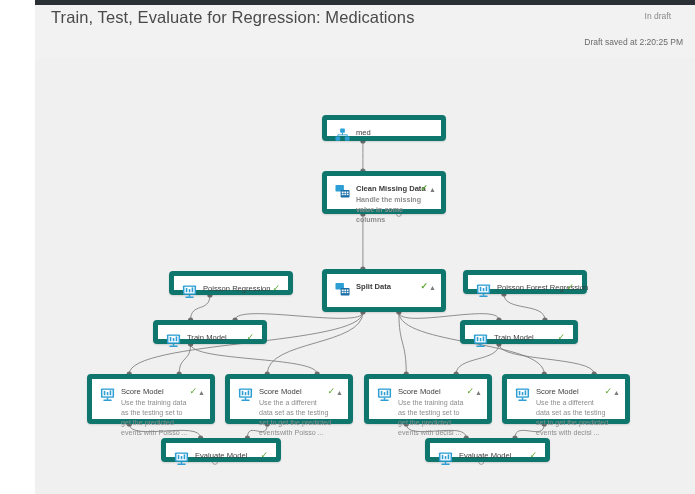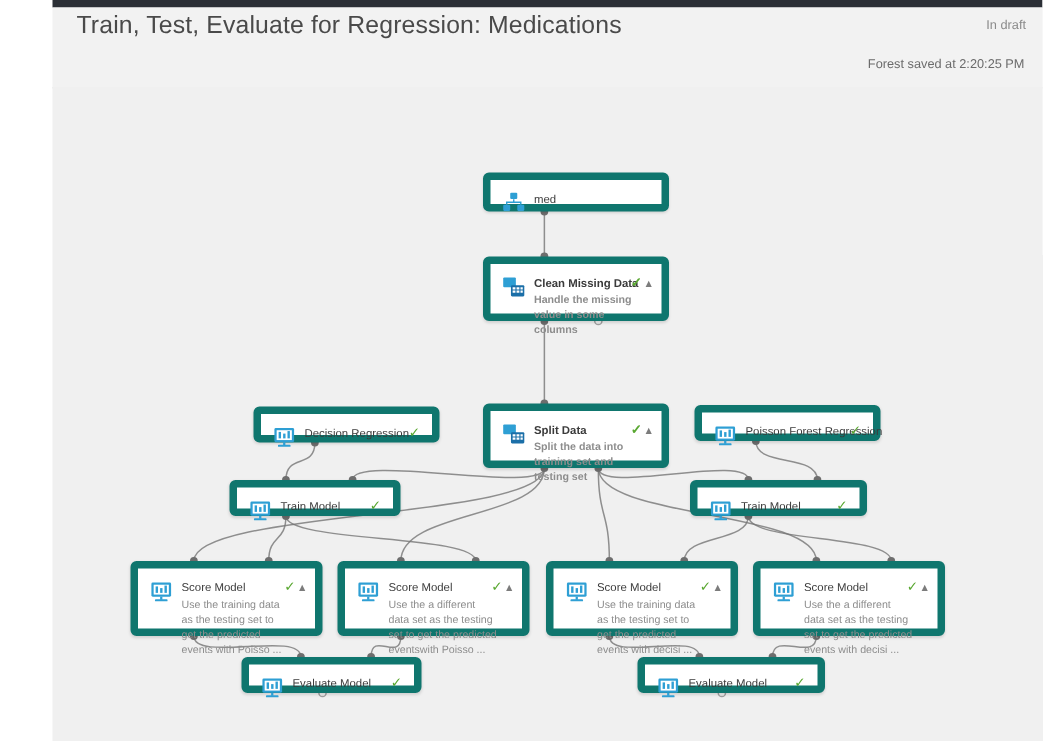--- a/index.html
+++ b/index.html
@@ -24,21 +24,21 @@
   .header{
     position:absolute;left:35px;top:5px;width:660px;height:53px;
     background:#f2f2f2;border-bottom:1px solid #e6e6e6;
   }
   .page-title{
     position:absolute;left:16px;top:3px;
     font-size:16.5px;color:#4a4a4a;font-weight:400;letter-spacing:.1px;
     white-space:nowrap;
   }
   .draft-state{
-    position:absolute;right:11px;top:6px;
+    position:absolute;right:24px;top:6px;
     font-size:8.5px;color:#8a8a8a;white-space:nowrap;text-align:center;
   }
   .draft-saved{
     position:absolute;right:12px;top:32px;
     font-size:8.5px;color:#6b6b6b;white-space:nowrap;
   }
 
   
   .canvas{
     position:absolute;left:35px;top:58px;width:660px;height:436px;
@@ -77,21 +77,21 @@
 <body>
 
 <div class="app">
 
   <div class="left-rail"></div>
   <div class="top-strip"></div>
 
   <div class="header">
     <div class="page-title">Train, Test, Evaluate for Regression: Medications</div>
     <div class="draft-state">In draft</div>
-    <div class="draft-saved">Forest saved at 2:20:25 PM</div>
+    <div class="draft-saved">Draft saved at 2:20:25 PM</div>
   </div>
 
   <div class="canvas">
     <svg class="edges" id="edge-layer" viewBox="0 0 660 436" preserveAspectRatio="none">
         <path d="M 327.92 83 C 327.92 101 327.92 95 327.92 113" fill="none" stroke="#767676" stroke-width="1" opacity="0.8"></path>
         <path d="M 327.92 156 C 327.92 186.25 327.92 180.75 327.92 211" fill="none" stroke="#767676" stroke-width="1" opacity="0.8"></path>
         <path d="M 174.92000000000002 237 C 174.92000000000002 255 155.62 244 155.62 262" fill="none" stroke="#767676" stroke-width="1" opacity="0.8"></path>
         <path d="M 327.92 254 C 327.92 272 200.07999999999998 244 200.07999999999998 262" fill="none" stroke="#767676" stroke-width="1" opacity="0.8"></path>
         <path d="M 363.88 254 C 363.88 272 463.94 244 463.94 262" fill="none" stroke="#767676" stroke-width="1" opacity="0.8"></path>
         <path d="M 468.92 236 C 468.92 254 509.96 244 509.96 262" fill="none" stroke="#767676" stroke-width="1" opacity="0.8"></path>
@@ -170,36 +170,35 @@
         <div class="node" style="left: 134px; top: 213px; width: 124px; height: 24px;">
           <span class="nicon"><svg viewBox="0 0 16 16" width="15" height="15">
               <rect x="1" y="1.5" width="14" height="10" rx="1" fill="#2e9fd4"></rect>
               <rect x="2.6" y="3" width="10.8" height="7" fill="#ffffff"></rect>
               <rect x="4" y="4.2" width="1.7" height="4.6" fill="#2e9fd4"></rect>
               <rect x="7.2" y="5.4" width="1.7" height="3.4" fill="#2e9fd4"></rect>
               <rect x="10.3" y="3.6" width="1.7" height="5.2" fill="#2e9fd4"></rect>
               <rect x="7.2" y="11.5" width="1.6" height="2.2" fill="#2e9fd4"></rect>
               <rect x="3.5" y="13.4" width="9" height="1.4" rx="0.6" fill="#2e9fd4"></rect>
             </svg></span>
-          <div class="ntitle">Decision Regression</div>
+          <div class="ntitle">Poisson Regression</div>
           <span class="check" style="top: 8px; right: 8px;">✓</span>
         </div>
         <div class="node" style="left: 287px; top: 211px; width: 124px; height: 43px; font-weight: bold;">
           <span class="nicon"><svg viewBox="0 0 16 16" width="15" height="15">
               <rect x="0.5" y="1" width="9" height="7" rx="0.8" fill="#2e9fd4"></rect>
               <rect x="6" y="6.5" width="9.5" height="8" rx="0.8" fill="#1b6fa8"></rect>
               <rect x="7.2" y="8" width="2" height="1.6" fill="#ffffff"></rect>
               <rect x="10" y="8" width="2" height="1.6" fill="#ffffff"></rect>
               <rect x="12.8" y="8" width="1.6" height="1.6" fill="#ffffff"></rect>
               <rect x="7.2" y="10.3" width="2" height="1.6" fill="#ffffff"></rect>
               <rect x="10" y="10.3" width="2" height="1.6" fill="#ffffff"></rect>
               <rect x="12.8" y="10.3" width="1.6" height="1.6" fill="#ffffff"></rect>
             </svg></span>
           <div class="ntitle">Split Data</div>
-          <div class="ndesc">Split the data into training set and testing set</div>
           <span class="check" style="top: 8px; right: 13px;">✓</span>
           <span class="caret" style="top: 9px; right: 5px;">▲</span>
         </div>
         <div class="node" style="left: 428px; top: 212px; width: 124px; height: 24px;">
           <span class="nicon"><svg viewBox="0 0 16 16" width="15" height="15">
               <rect x="1" y="1.5" width="14" height="10" rx="1" fill="#2e9fd4"></rect>
               <rect x="2.6" y="3" width="10.8" height="7" fill="#ffffff"></rect>
               <rect x="4" y="4.2" width="1.7" height="4.6" fill="#2e9fd4"></rect>
               <rect x="7.2" y="5.4" width="1.7" height="3.4" fill="#2e9fd4"></rect>
               <rect x="10.3" y="3.6" width="1.7" height="5.2" fill="#2e9fd4"></rect>

